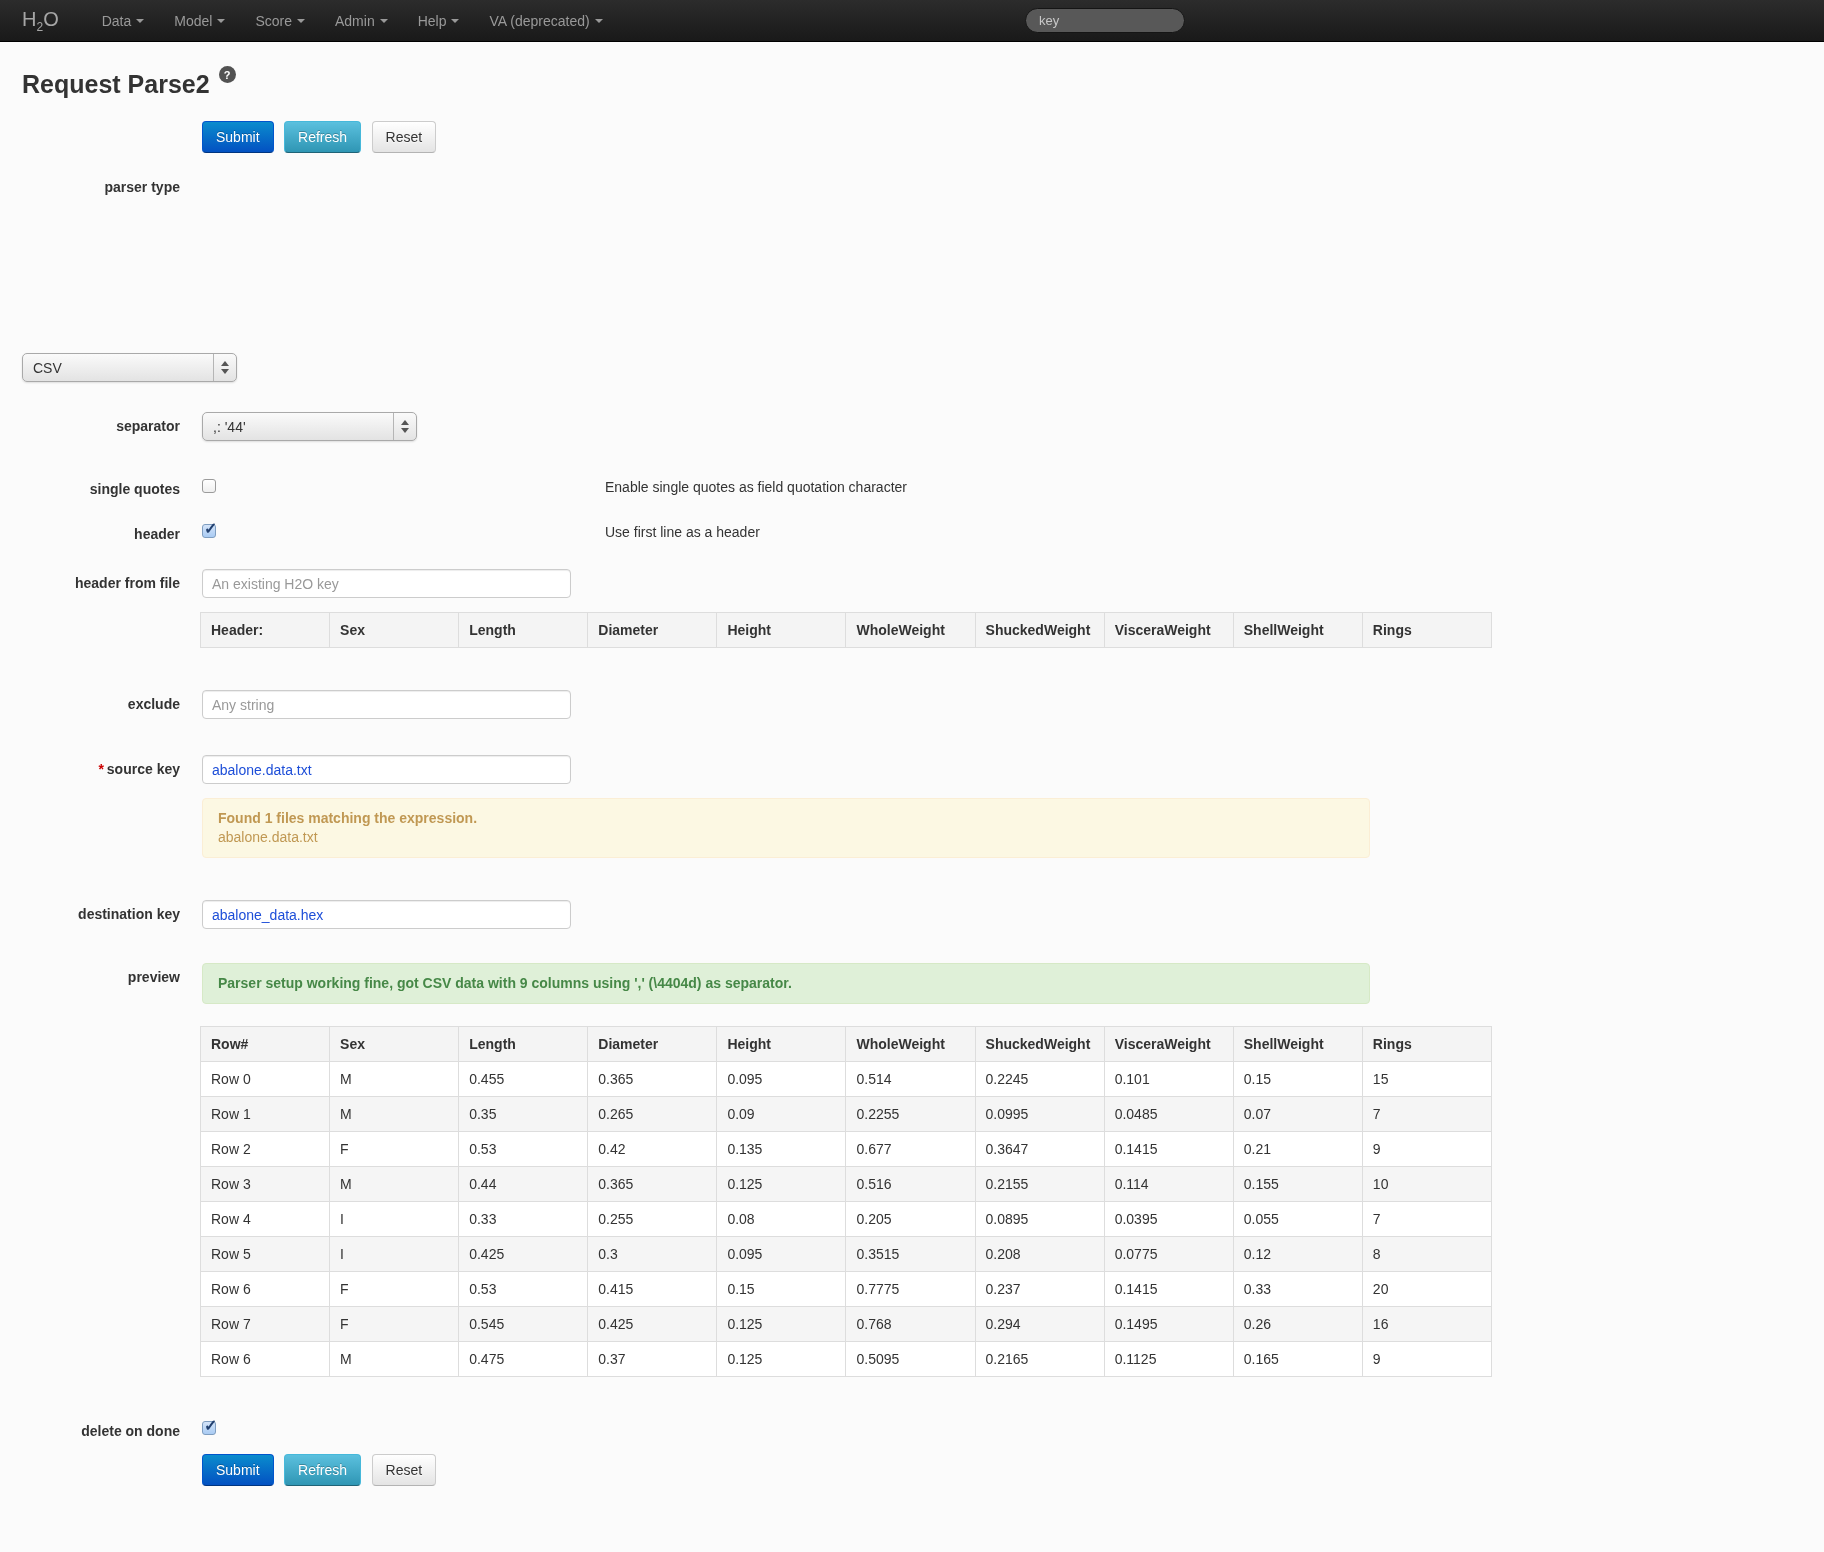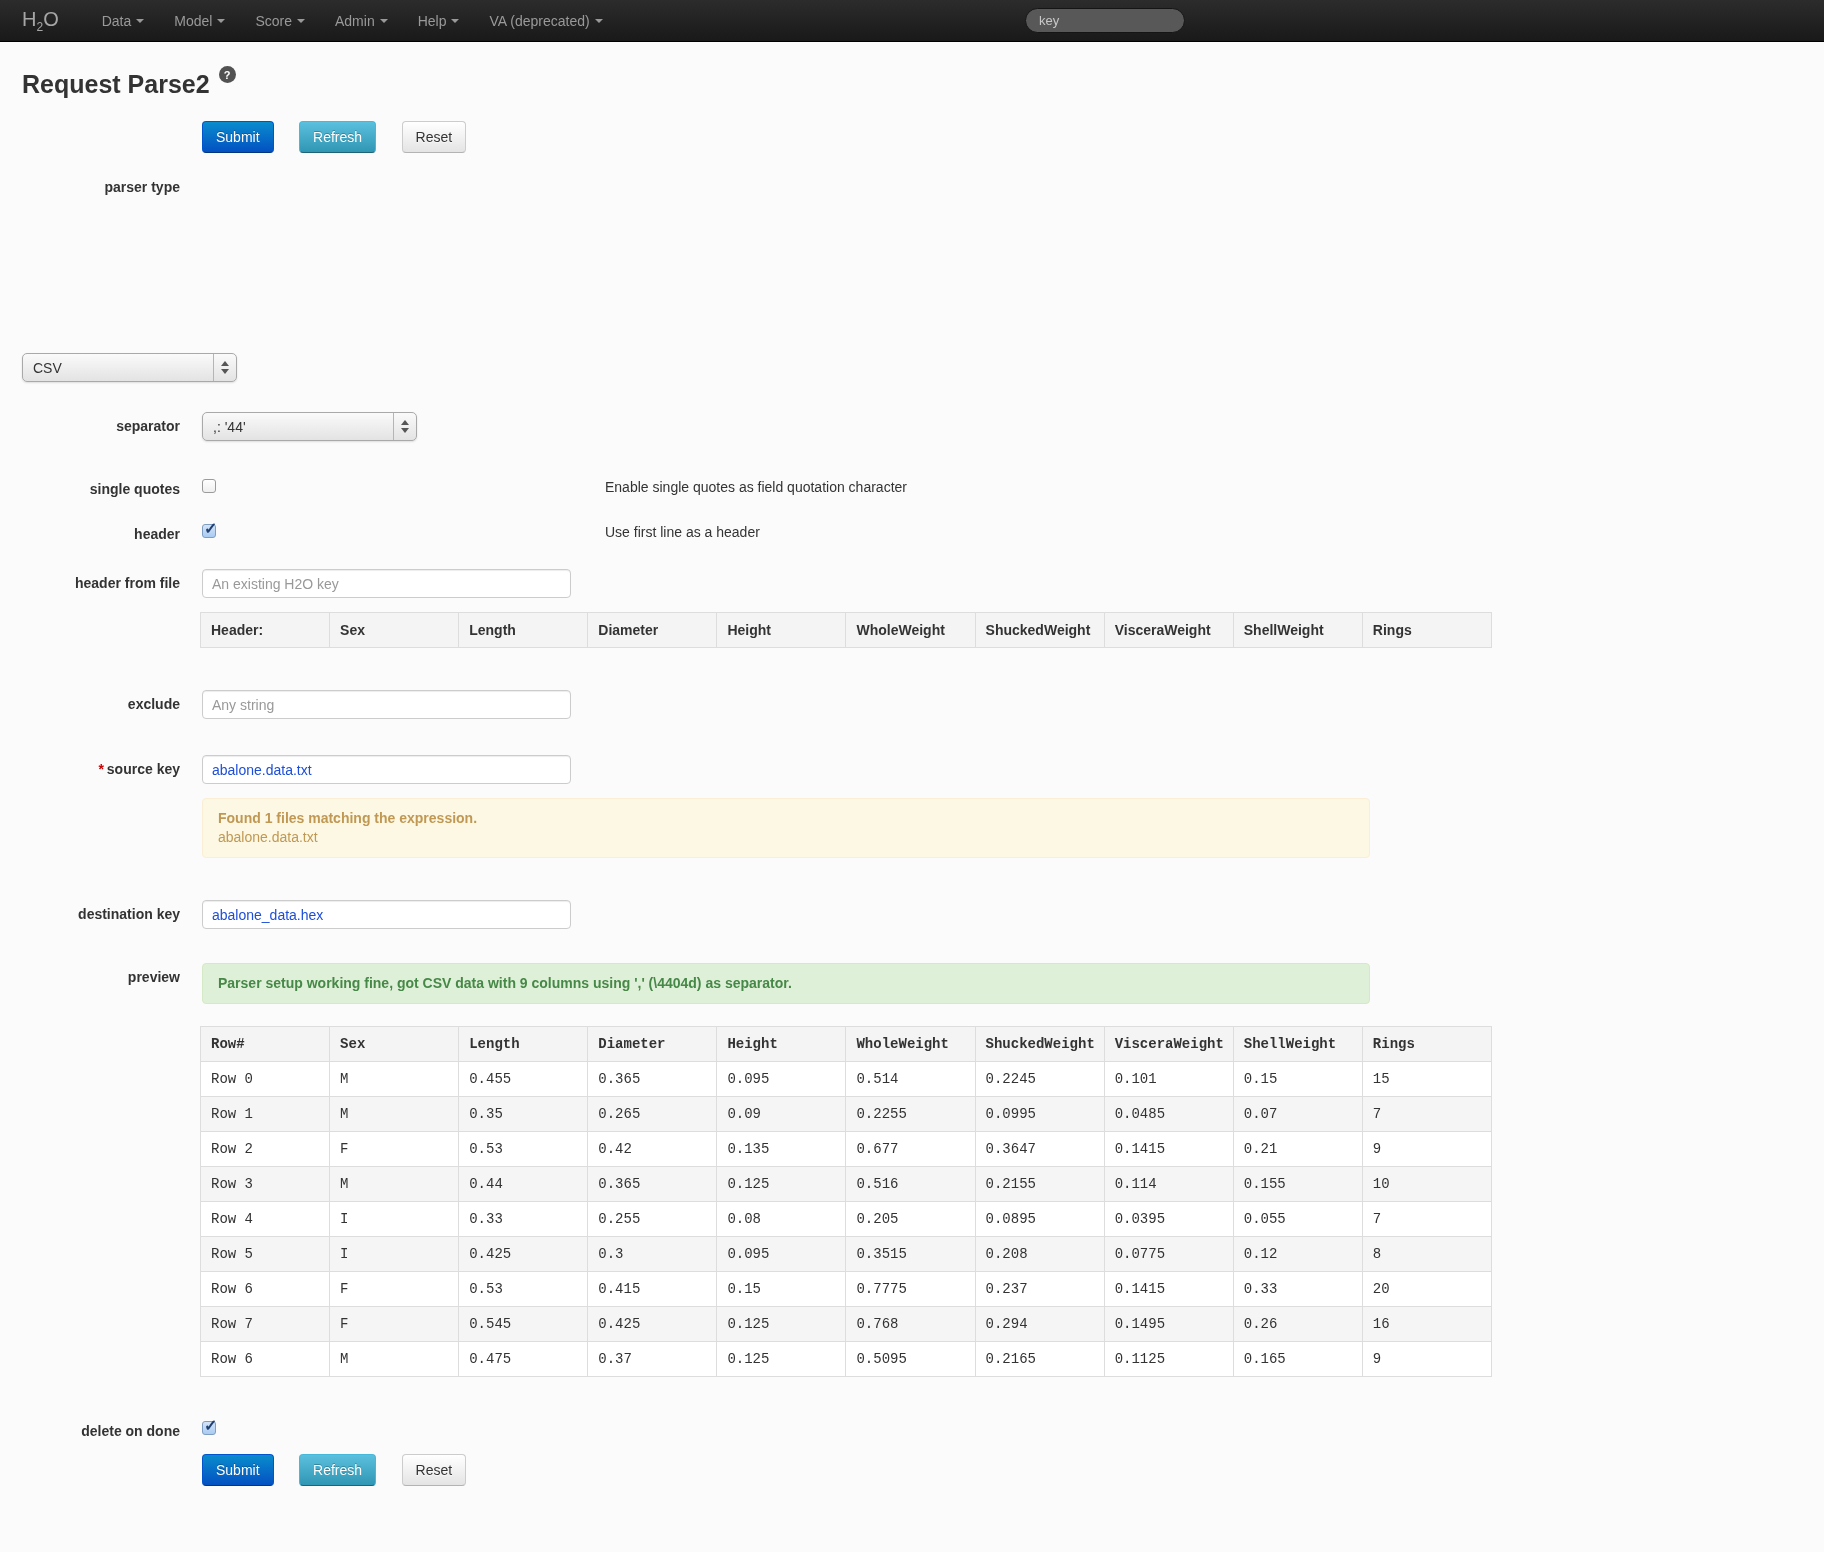--- a/index.html
+++ b/index.html
@@ -59,21 +59,21 @@
     color:#333; padding-top:5px; flex:0 0 180px; line-height:18px;
   }
   .req { color:#c00; margin-right:3px; font-weight:bold; }
   .ctrl { margin-left:22px; }
 
   
   .actions { margin:0 0 20px 202px; }
   .actions.bottom { margin-top:14px; }
   .btn {
     display:inline-block; padding:6px 13px; font-size:14px; line-height:18px;
-    border-radius:4px; border:1px solid; cursor:pointer; margin-right:21px;
+    border-radius:4px; border:1px solid; cursor:pointer; margin-right:6px;
     font-family:"Liberation Sans", sans-serif;
   }
   .btn-primary {
     background:linear-gradient(#0a8ccd,#0351c2);
     border-color:#0055cc #0055cc #003580; color:#fff;
     text-shadow:0 -1px 0 rgba(0,0,0,.25);
   }
   .btn-info {
     background:linear-gradient(#5bc0de,#2f96b4);
     border-color:#46b8da #46b8da #1f6377; color:#fff;
@@ -151,21 +151,21 @@
   
   .mb30 { margin-bottom:30px;flex-direction:column; }
   .mb34 { margin-bottom:34px; }
   .mb26 { margin-bottom:26px; }
   .mb22 { margin-bottom:22px; }
   .mb42 { margin-bottom:42px; }
   .mb36 { margin-bottom:36px; }
   .mb40 { margin-bottom:40px; }
   .mb12 { margin-bottom:12px; }
   .tbl-gap { margin-top:14px; }
-  .preview-tbl-gap { margin-top:22px;font-family:Liberation Mono, monospace; }
+  .preview-tbl-gap { margin-top:22px; }
 </style>
 </head>
 <body>
 
 <div class="navbar">
   <span class="brand">H<sub>2</sub>O</span>
 
   <span class="nav-item">
     <span>Data</span>
     <span class="caret"></span>

